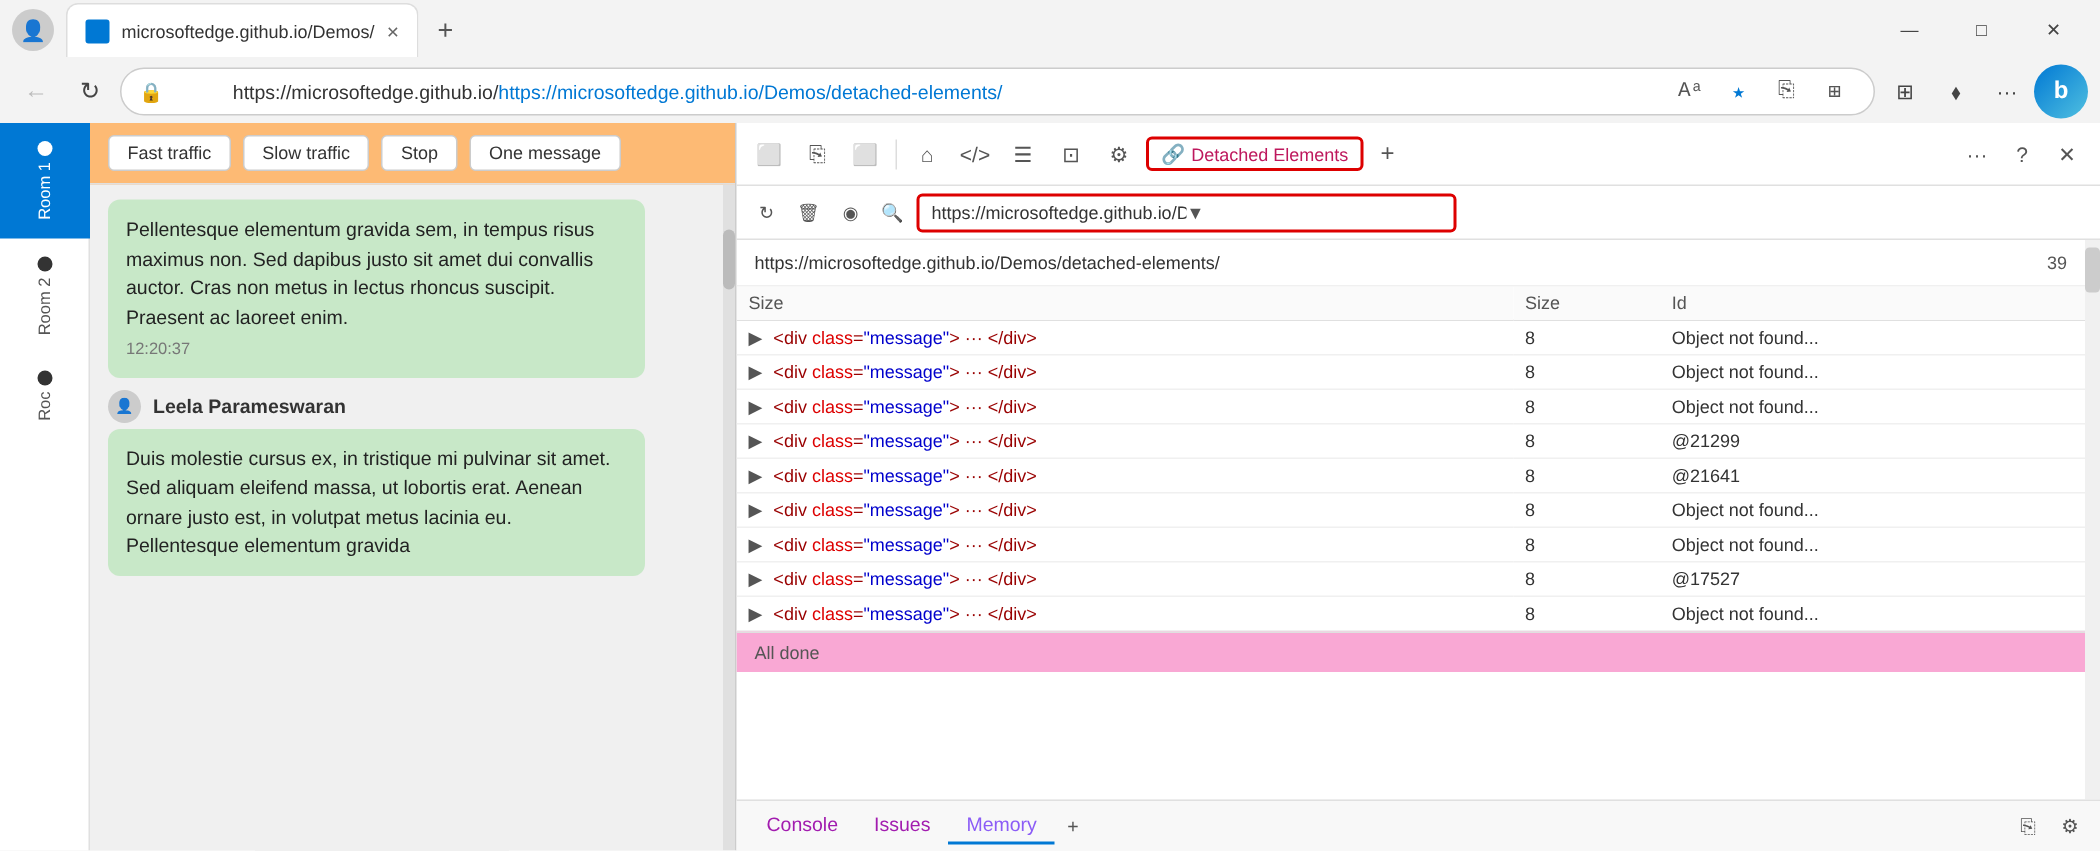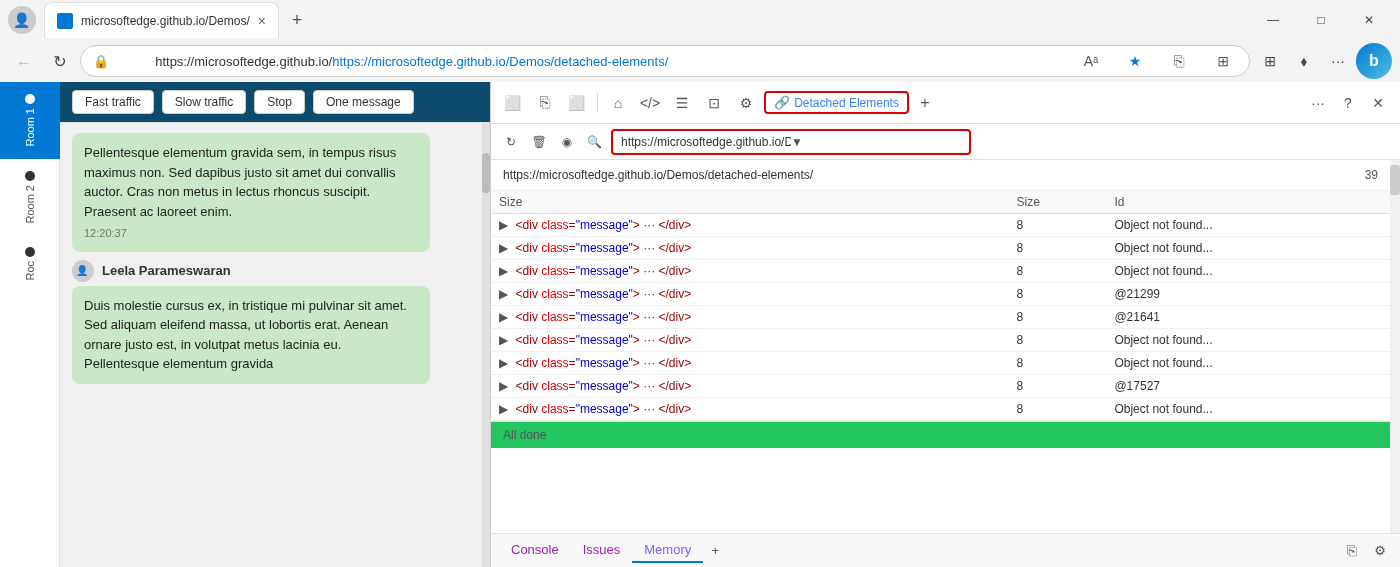--- a/index.html
+++ b/index.html
@@ -22,21 +22,21 @@
     .win-btn { width: 46px; height: 32px; display: flex; align-items: center; justify-content: center; font-size: 12px; color: #444; cursor: pointer; }
 
     
     .nav-bar { display: flex; align-items: center; height: 42px; padding: 0 8px; background: #f3f3f3; gap: 4px; }
     .nav-btn { width: 32px; height: 32px; display: flex; align-items: center; justify-content: center; border-radius: 50%; color: #444; cursor: pointer; font-size: 16px; }
     .nav-btn.disabled { color: #bbb; cursor: default; }
     .address-bar { flex: 1; height: 32px; background: #fff; border: 1px solid #ccc; border-radius: 16px; display: flex; align-items: center; padding: 0 12px; gap: 6px; }
     .address-bar-lock { color: #555; font-size: 13px; }
     .address-bar-url { flex: 1; font-size: 13px; color: #333; margin-left: 40px; }
     .address-bar-url .blue { color: #0078d4; }
-    .address-bar-actions { display: flex; gap: 16px; }
+    .address-bar-actions { display: flex; gap: 4px; font-family: Liberation Mono, monospace; }
     .addr-icon { width: 28px; height: 28px; display: flex; align-items: center; justify-content: center; border-radius: 50%; color: #555; font-size: 14px; cursor: pointer; }
     .addr-icon.star { color: #0078d4; }
     .nav-right-icons { display: flex; align-items: center; gap: 2px; }
     .nav-right-icons .nav-btn { font-size: 14px; }
     .edge-icon { width: 36px; height: 36px; background: linear-gradient(135deg, #0078d4, #50c0e0); border-radius: 50%; display: flex; align-items: center; justify-content: center; color: #fff; font-weight: bold; font-size: 16px; cursor: pointer; }
 
     
     .main-content { display: flex; height: 485px; }
 
     
@@ -44,40 +44,40 @@
     .rooms-sidebar { width: 60px; background: #fff; border-right: 1px solid #e0e0e0; display: flex; flex-direction: column; align-items: center; }
     .room-item { width: 60px; display: flex; flex-direction: column; align-items: center; padding: 12px 4px; cursor: pointer; position: relative; }
     .room-item.active { background: #0078d4; }
     .room-dot { width: 10px; height: 10px; border-radius: 50%; background: #333; margin-bottom: 4px; }
     .room-item.active .room-dot { background: #fff; }
     .room-label { font-size: 11px; color: #333; writing-mode: vertical-rl; transform: rotate(180deg); }
     .room-item.active .room-label { color: #fff; }
     .room-item:not(.active) .room-label { color: #555; }
 
     .chat-main { flex: 1; background: #f0f0f0; display: flex; flex-direction: column; }
-    .chat-toolbar { background: #0c4a6e; padding: 8px 12px; display: flex; gap: 8px; border-bottom: 1px solid #e0e0e0; }
+    .chat-toolbar { background: #fdba74; padding: 8px 12px; display: flex; gap: 8px; border-bottom: 1px solid #e0e0e0; }
     .toolbar-btn { padding: 4px 12px; border: 1px solid #ccc; border-radius: 4px; background: #fff; font-size: 12px; cursor: pointer; color: #333; }
 
     .chat-messages { flex: 1; padding: 10px 12px; overflow-y: auto; display: flex; flex-direction: column; gap: 8px; }
     .message-bubble { background: #c8e8c8; border-radius: 8px; padding: 10px 12px; max-width: 90%; font-size: 13px; line-height: 1.5; color: #222; position: relative; }
     .message-time { font-size: 11px; color: #777; margin-top: 4px; }
     .message-user { display: flex; flex-direction: column; gap: 4px; }
     .user-header { display: flex; align-items: center; gap: 8px; font-weight: bold; font-size: 13px; color: #333; }
     .user-avatar { width: 22px; height: 22px; border-radius: 50%; background: #ccc; display: flex; align-items: center; justify-content: center; font-size: 10px; color: #555; }
     .scroll-indicator { width: 8px; background: #e0e0e0; position: relative; }
     .scroll-thumb { width: 8px; height: 40px; background: #bbb; border-radius: 4px; position: absolute; top: 30px; }
 
     
     .devtools-panel { flex: 1; background: #fff; border-left: 1px solid #ccc; display: flex; flex-direction: column; }
     .devtools-toolbar { display: flex; align-items: center; height: 42px; padding: 0 8px; border-bottom: 1px solid #e0e0e0; gap: 4px; }
     .dt-icon { width: 28px; height: 28px; display: flex; align-items: center; justify-content: center; border-radius: 4px; color: #555; cursor: pointer; font-size: 14px; }
     .dt-sep { width: 1px; height: 20px; background: #ddd; margin: 0 2px; }
     .detached-tab { display: flex; align-items: center; gap: 4px; border: 2px solid #d00; border-radius: 4px; padding: 2px 8px; background: #fff; cursor: pointer; }
     .detached-tab-icon { color: #555; font-size: 13px; }
-    .detached-tab-label { font-size: 12px; color: #3b82f6; font-weight: 500; }
+    .detached-tab-label { font-size: 12px; color: #be185d; font-weight: 500; }
     .dt-plus { width: 24px; height: 24px; display: flex; align-items: center; justify-content: center; color: #555; cursor: pointer; font-size: 16px; }
     .dt-right { margin-left: auto; display: flex; gap: 2px; }
 
     .devtools-url-bar { display: flex; align-items: center; height: 36px; padding: 0 8px; border-bottom: 1px solid #e0e0e0; gap: 4px; }
     .dt-url-btn { width: 24px; height: 24px; display: flex; align-items: center; justify-content: center; color: #555; cursor: pointer; font-size: 12px; border-radius: 4px; }
     .dt-url-input { flex: 1; height: 26px; border: 2px solid #d00; border-radius: 4px; padding: 0 8px; font-size: 12px; color: #333; display: flex; align-items: center; max-width: 360px; }
     .dt-url-input span { flex: 1; overflow: hidden; white-space: nowrap; }
     .dt-url-dropdown { color: #555; font-size: 12px; cursor: pointer; }
     .dt-url-header { padding: 8px 12px; font-size: 12px; color: #333; border-bottom: 1px solid #f0f0f0; display: flex; justify-content: space-between; align-items: center; }
     .dt-count { font-size: 12px; color: #555; }
@@ -85,21 +85,21 @@
     .dt-table { width: 100%; border-collapse: collapse; font-size: 12px; }
     .dt-table th { text-align: left; padding: 4px 8px; border-bottom: 1px solid #e0e0e0; color: #555; font-weight: normal; background: #fafafa; position: sticky; top: 0; }
     .dt-table td { padding: 4px 8px; border-bottom: 1px solid #f0f0f0; color: #333; vertical-align: top; }
     .dt-node { color: #900; }
     .dt-node .attr-name { color: #d00; }
     .dt-node .attr-value { color: #00c; }
     .dt-expand { color: #555; margin-right: 4px; cursor: pointer; }
     .dt-size { color: #555; }
     .dt-id { color: #555; }
 
-    .devtools-footer { padding: 6px 12px; font-size: 12px; color: #555; border-top: 1px solid #e0e0e0; background: #22c55e; }
+    .devtools-footer { padding: 6px 12px; font-size: 12px; color: #555; border-top: 1px solid #e0e0e0; background: #f9a8d4; }
 
     .devtools-bottom-bar { display: flex; align-items: center; height: 34px; border-top: 1px solid #e0e0e0; padding: 0 8px; background: #f8f8f8; }
     .bottom-tab { padding: 4px 12px; font-size: 13px; color: #a21caf; cursor: pointer; border-bottom: 2px solid transparent; }
     .bottom-tab.active { color: #8b5cf6; border-bottom: 2px solid #0078d4; }
     .bottom-tab-plus { width: 24px; height: 24px; display: flex; align-items: center; justify-content: center; color: #555; cursor: pointer; }
     .bottom-right { margin-left: auto; display: flex; gap: 4px; }
     .bottom-icon { width: 24px; height: 24px; display: flex; align-items: center; justify-content: center; color: #555; cursor: pointer; font-size: 13px; }
 
     .dt-scroll { width: 10px; background: #f0f0f0; }
     .dt-scroll-thumb { width: 10px; height: 30px; background: #ccc; border-radius: 3px; position: relative; top: 5px; }

